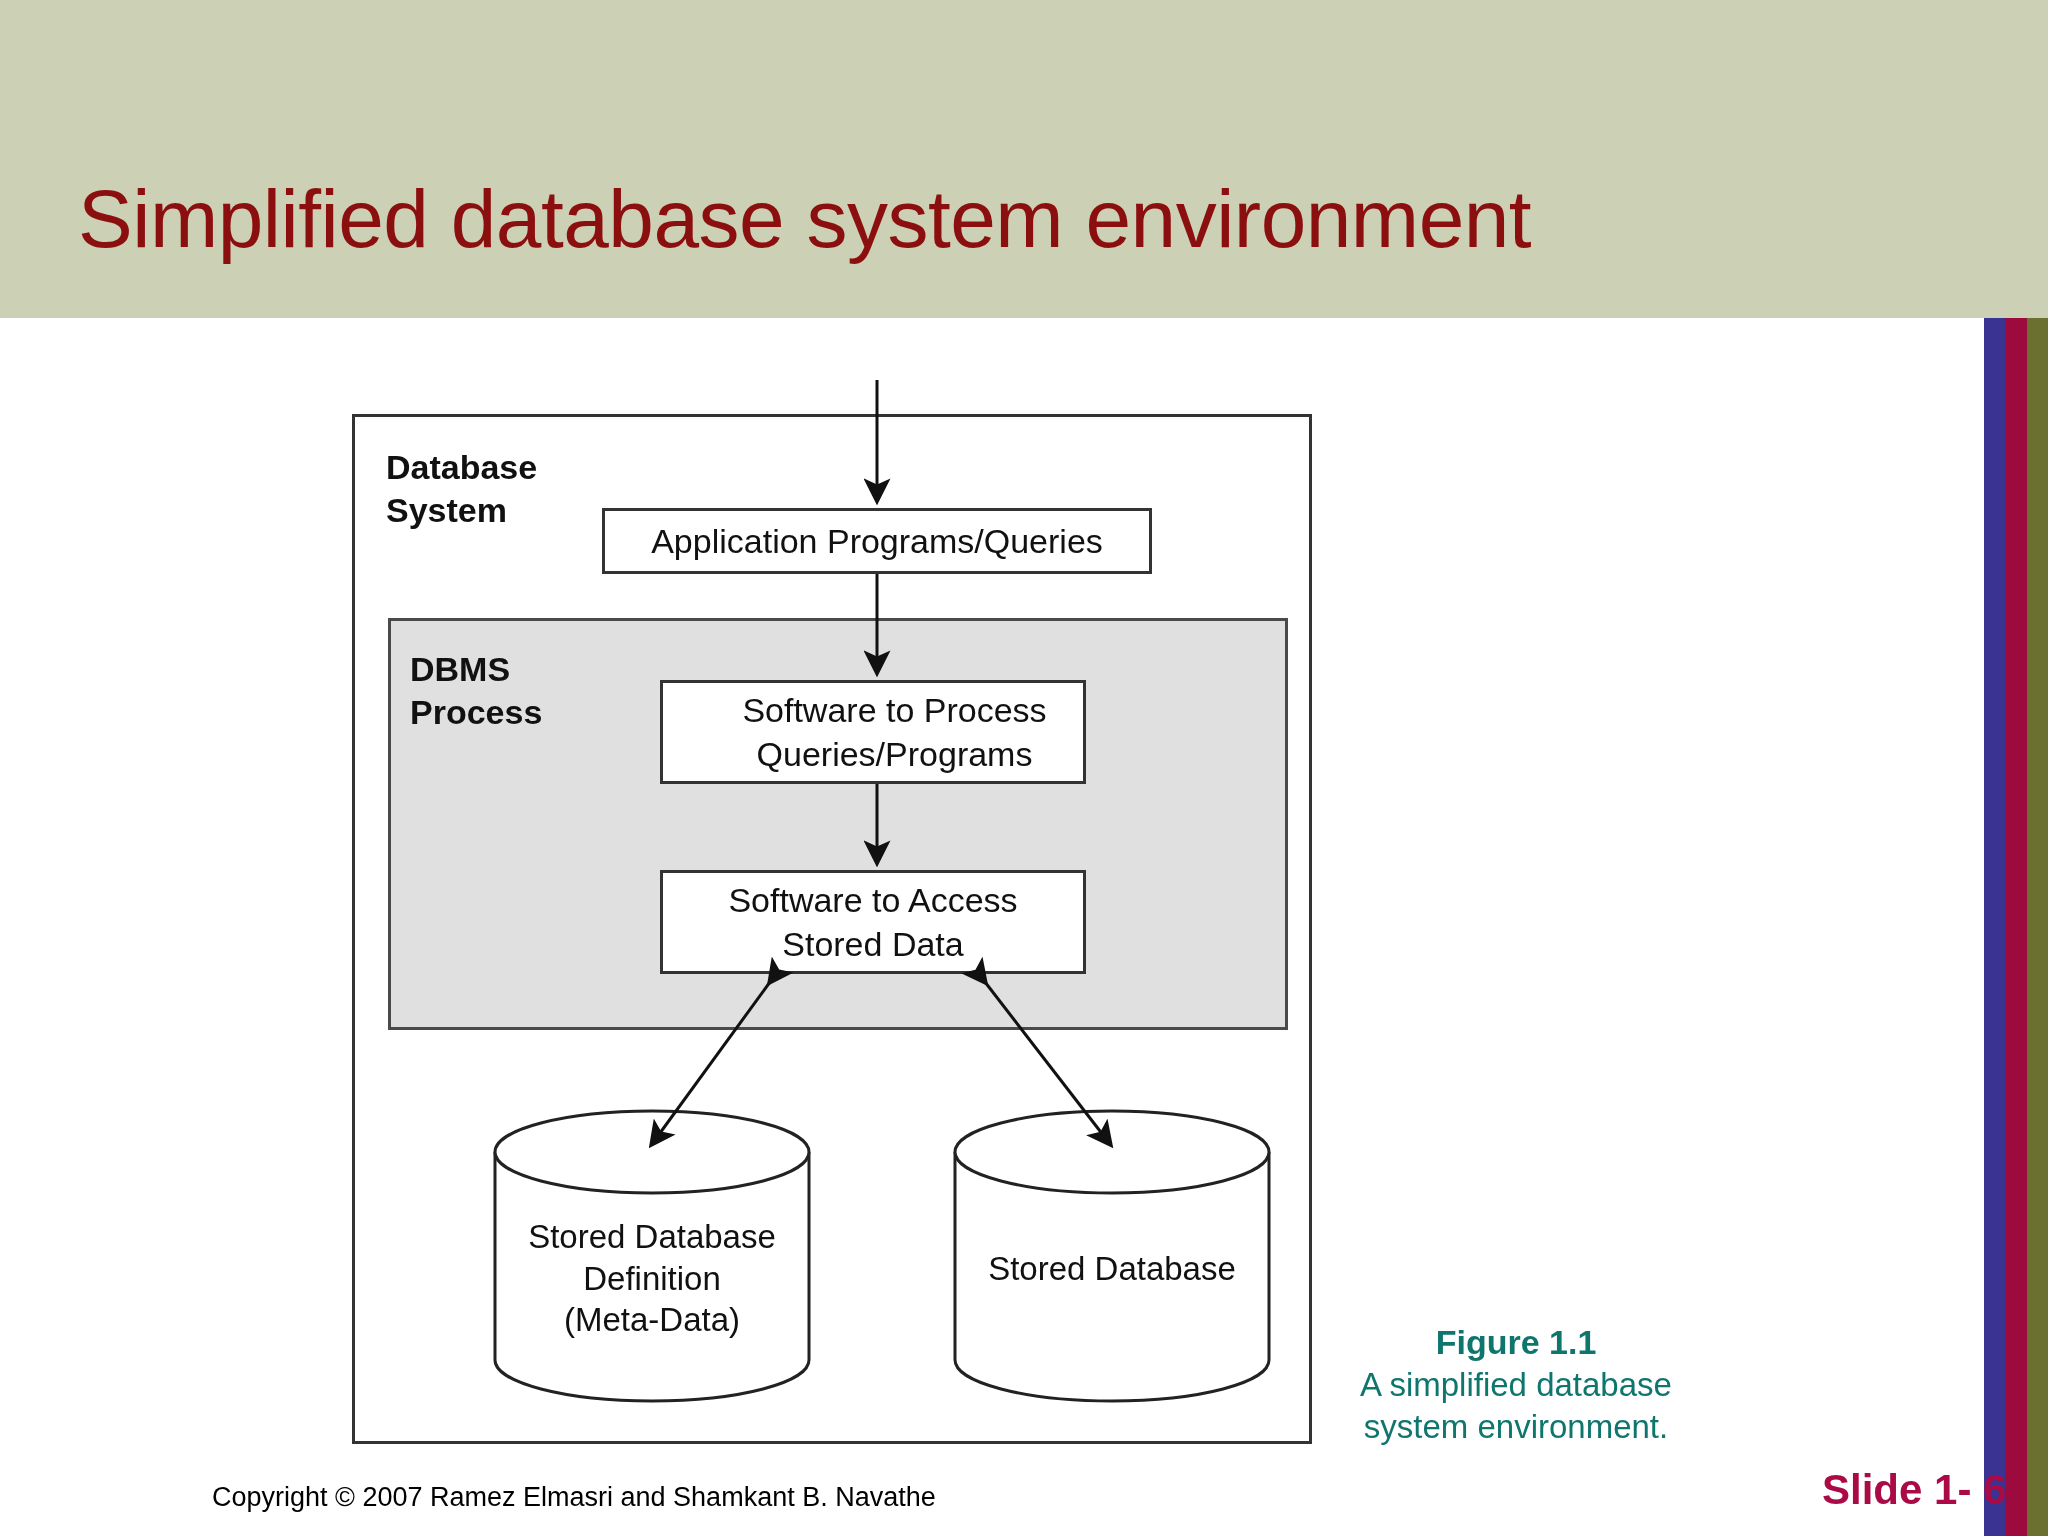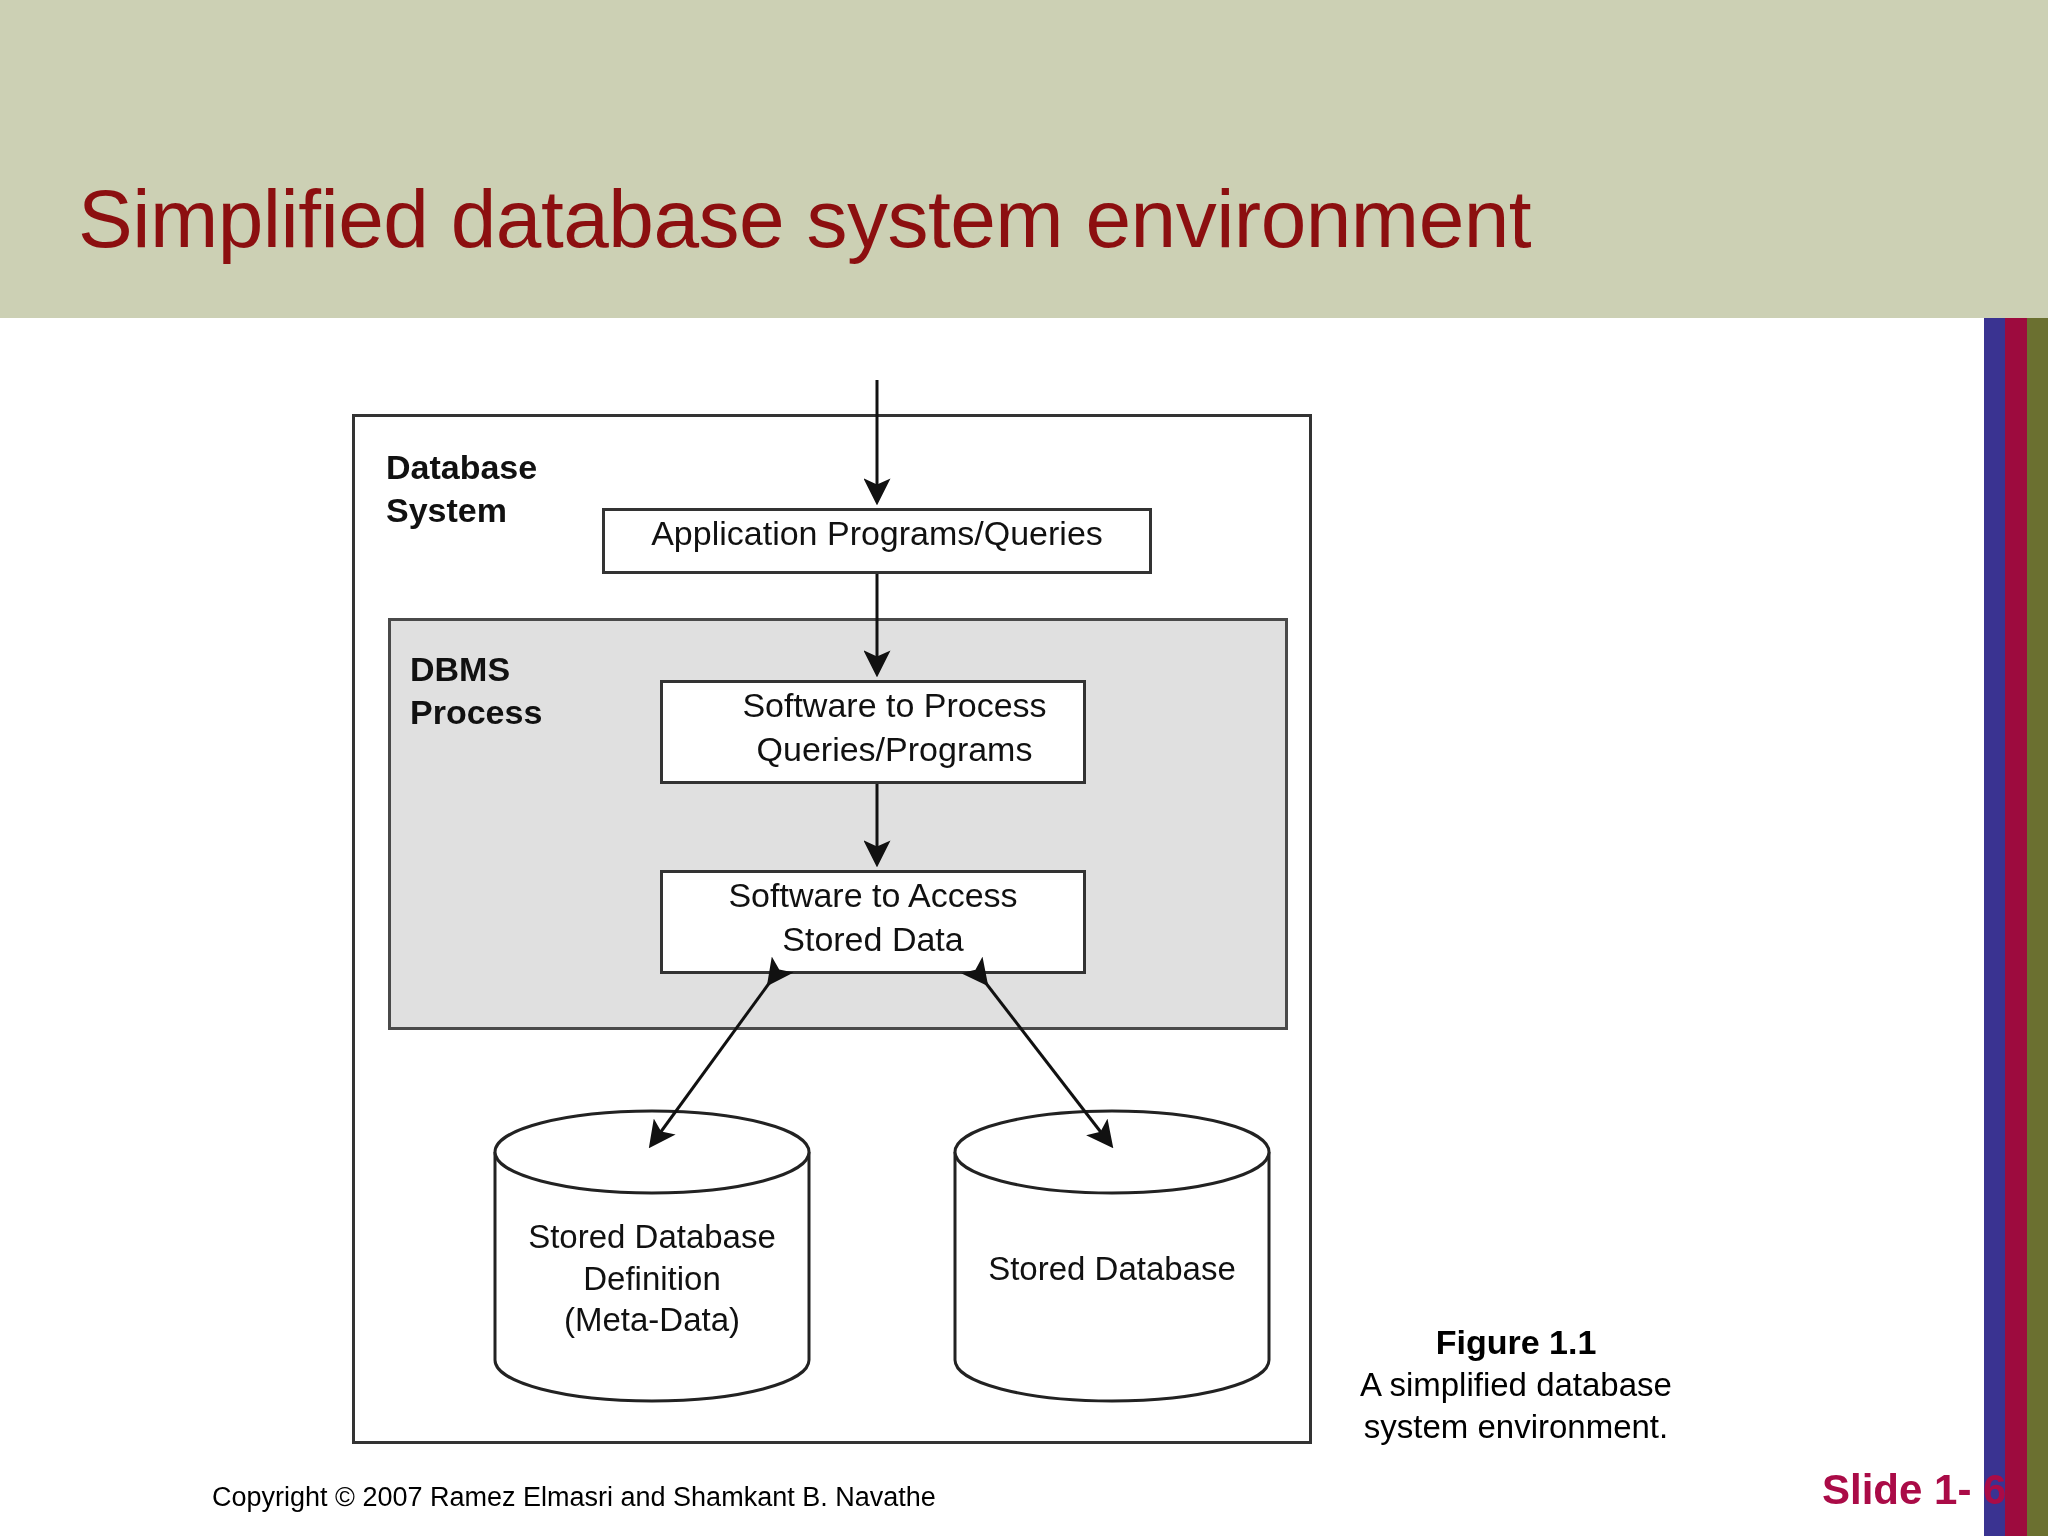--- a/index.html
+++ b/index.html
@@ -119,20 +119,21 @@
     line-height: 1.25;
   }
 
   
   .proc-box {
     position: absolute;
     border: 3px solid #333333;
     background: #ffffff;
     box-sizing: border-box;
     display: flex;
+    align-items: center;
     justify-content: center;
     text-align: center;
     font-size: 34px;
     color: #111111;
     line-height: 1.30;
   }
   .box-app {
     left: 602px;
     top: 190px;
     width: 550px;
@@ -180,21 +181,21 @@
     pointer-events: none;
   }
 
   
   .fig-caption {
     position: absolute;
     left: 1336px;
     top: 1002px;
     width: 360px;
     text-align: center;
-    color: #000000;
+    color: #0f766e;
   }
   .fig-caption-title {
     font-size: 34px;
     font-weight: bold;
     line-height: 1.30;
   }
   .fig-caption-text {
     font-size: 33px;
     font-weight: 400;
     line-height: 1.28;

